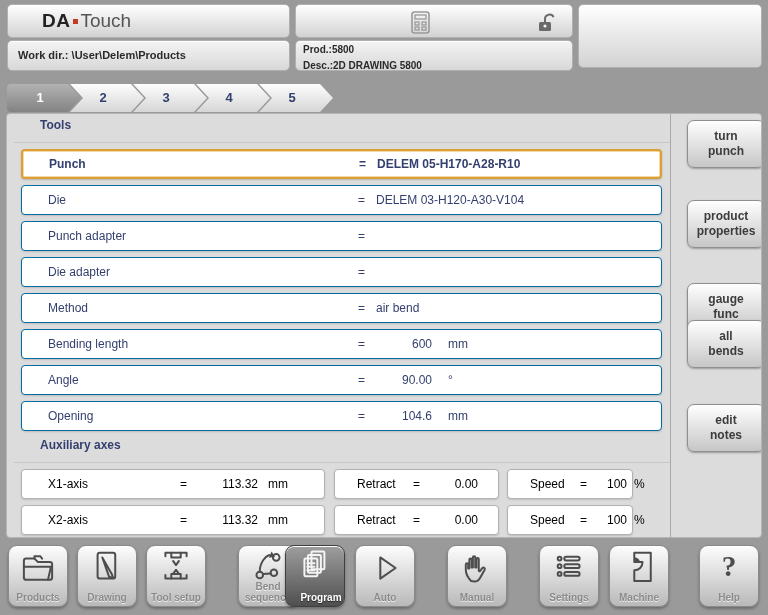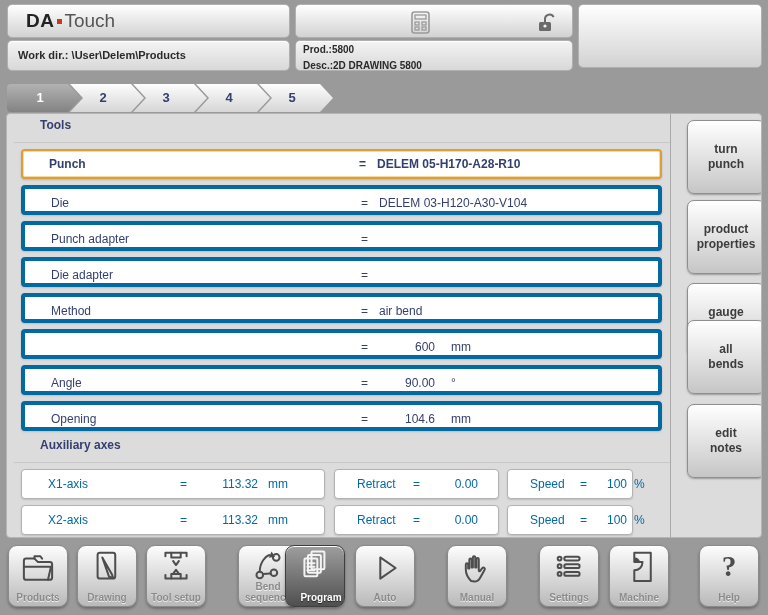--- a/index.html
+++ b/index.html
@@ -15,21 +15,21 @@
     background: linear-gradient(#ffffff, #d2d2d2);
     border: 1px solid #b0b0b0;
     border-radius: 5px;
     box-shadow: inset 0 1px 0 #fff;
   }
   #p-logo   { left:7px;  top:4px;  width:283px; height:34px; }
   #p-icons  { left:295px; top:4px; width:278px; height:34px; }
   #p-info-l { left:7px;  top:40px; width:283px; height:31px; background:linear-gradient(#f4f4f4,#d8d8d8); }
   #p-info-r { left:295px; top:40px; width:278px; height:31px; background:linear-gradient(#f4f4f4,#d8d8d8); }
   #p-blank  { left:578px; top:4px; width:184px; height:64px; }
-  .logo-line { line-height:32px; padding-left:18px; white-space:nowrap; }
+  .logo-line { line-height:32px; padding-left:34px; white-space:nowrap; }
   .logo-da { font-size:19px; font-weight:800; color:#222; letter-spacing:0.5px; }
   .logo-dot { display:inline-block; width:5px; height:5px; background:#c43c20; margin:0 2px 2px 3px; vertical-align:middle; }
   .logo-touch { font-size:19px; font-weight:400; color:#555; }
   .workdir { font-size:11px; font-weight:bold; color:#2a2a2a; line-height:29px; padding-left:10px; white-space:nowrap; }
   .prodline { font-size:10px; font-weight:bold; color:#2a2a2a; padding-left:7px; line-height:14px; padding-top:2px; white-space:nowrap; }
   #calc-ic { position:absolute; left:113px; top:5px; }
   #lock-ic { position:absolute; left:240px; top:6px; }
 
   
   .tabs { position:absolute; left:7px; top:84px; height:28px; width:400px; }
@@ -51,21 +51,21 @@
     overflow:hidden;
   }
   .rows-col { position:absolute; left:7px; top:0; width:657px; height:100%; border-right:1px solid #a8a8a8; }
   .sec-title {
     font-size:12px; font-weight:bold; color:#333f6e;
     padding:3px 0 10px 26px; border-bottom:1px solid #c7c7c7; margin-top:4px;
   }
   .sec-title.first { margin-top:0; padding-top:4px; }
   .row {
     position:relative; height:30px; margin:6px 8px 0 7px;
-    background:#fff; border:4px solid #0369a1; border-radius:4px;
+    background:#fff; border:1px solid #0369a1; border-radius:4px;
     box-shadow: 0 1px 2px rgba(0,0,0,0.14);
   }
   .row.selected {
     border:2px solid #dd9e33;
     box-shadow: inset 0 0 0 1px #f3d9a8, 0 1px 2px rgba(0,0,0,0.18);
   }
   .row span { position:absolute; top:0; line-height:28px; font-size:12px; color:#333f6e; white-space:nowrap; }
   .row.selected span { line-height:26px; font-weight:bold; }
   .rlabel { left:26px; }
   .eq     { left:336px; }
@@ -73,41 +73,41 @@
   .vnum   { left:354px; width:56px; text-align:right; }
   .vunit  { left:426px; }
 
   
   .aux-row { position:relative; height:30px; margin-top:6px; }
   .aux-card {
     position:absolute; top:0; height:30px;
     background:#fff; border:1px solid #b2b2b2; border-radius:4px;
     box-shadow: 0 1px 2px rgba(0,0,0,0.14);
   }
-  .aux-card span { position:absolute; line-height:28px; font-size:12px; color:#0369a1; white-space:nowrap; }
+  .aux-card span { position:absolute; line-height:28px; font-size:12px; color:#000000; white-space:nowrap; }
   .aux-main    { left:7px;  width:304px; }
   .aux-retract { left:320px; width:165px;padding-left:36px; }
   .aux-speed   { left:493px; width:126px; }
   .aux-main .lab { left:26px; }  .aux-main .e { left:158px; }
   .aux-main .n { left:178px; width:58px; text-align:right; } .aux-main .u { left:246px; }
   .aux-retract .lab { left:22px; } .aux-retract .e { left:78px; }
   .aux-retract .n { left:95px; width:48px; text-align:right; }
   .aux-speed .lab { left:22px; } .aux-speed .e { left:72px; }
   .aux-speed .n { left:85px; width:34px; text-align:right; } .aux-speed .u { left:126px; }
 
   
   .side-col { position:absolute; left:665px; top:0; width:90px; height:100%; }
   .side-btn {
     position:absolute; left:15px; width:78px; min-height:36px;
     background: linear-gradient(#ffffff, #c6c6c6);
     border:1px solid #8f8f8f; border-radius:7px;
     box-shadow: 0 1px 2px rgba(0,0,0,0.3), inset 0 1px 0 #fff;
     display:flex; align-items:center; justify-content:center;
     font-size:12px; font-weight:bold; color:#3c3c3c;
-    text-align:center; line-height:1.25; white-space:pre-line; padding:21px 2px;
+    text-align:center; line-height:1.25; white-space:pre-line; padding:8px 2px;
   }
   #sb-0 { top:6px; }  #sb-1 { top:86px; } #sb-2 { top:169px; } #sb-3 { top:206px; } #sb-4 { top:290px; }
 
   
   .toolbar { position:absolute; left:0; top:543px; width:768px; height:72px; }
   .tool-btn {
     position:absolute; top:2px; width:60px; height:62px;
     background: linear-gradient(#fdfdfd, #b9b9b9);
     border:1px solid #8a8a8a; border-radius:9px;
     box-shadow: 0 2px 3px rgba(0,0,0,0.3), inset 0 1px 0 #fff;
@@ -204,20 +204,21 @@
       <span class="vtext"></span>
     </div>
 
 
     <div class="row">
       <span class="rlabel">Method</span>
       <span class="eq">=</span>
       <span class="vtext">air bend</span>
     </div>
     <div class="row">
+      <span class="rlabel">Bending length</span>
       <span class="eq">=</span>
       <span class="vnum">600</span>
       <span class="vunit">mm</span>
     </div>
     <div class="row">
       <span class="rlabel">Angle</span>
       <span class="eq">=</span>
       <span class="vnum">90.00</span>
       <span class="vunit">°</span>
     </div>

